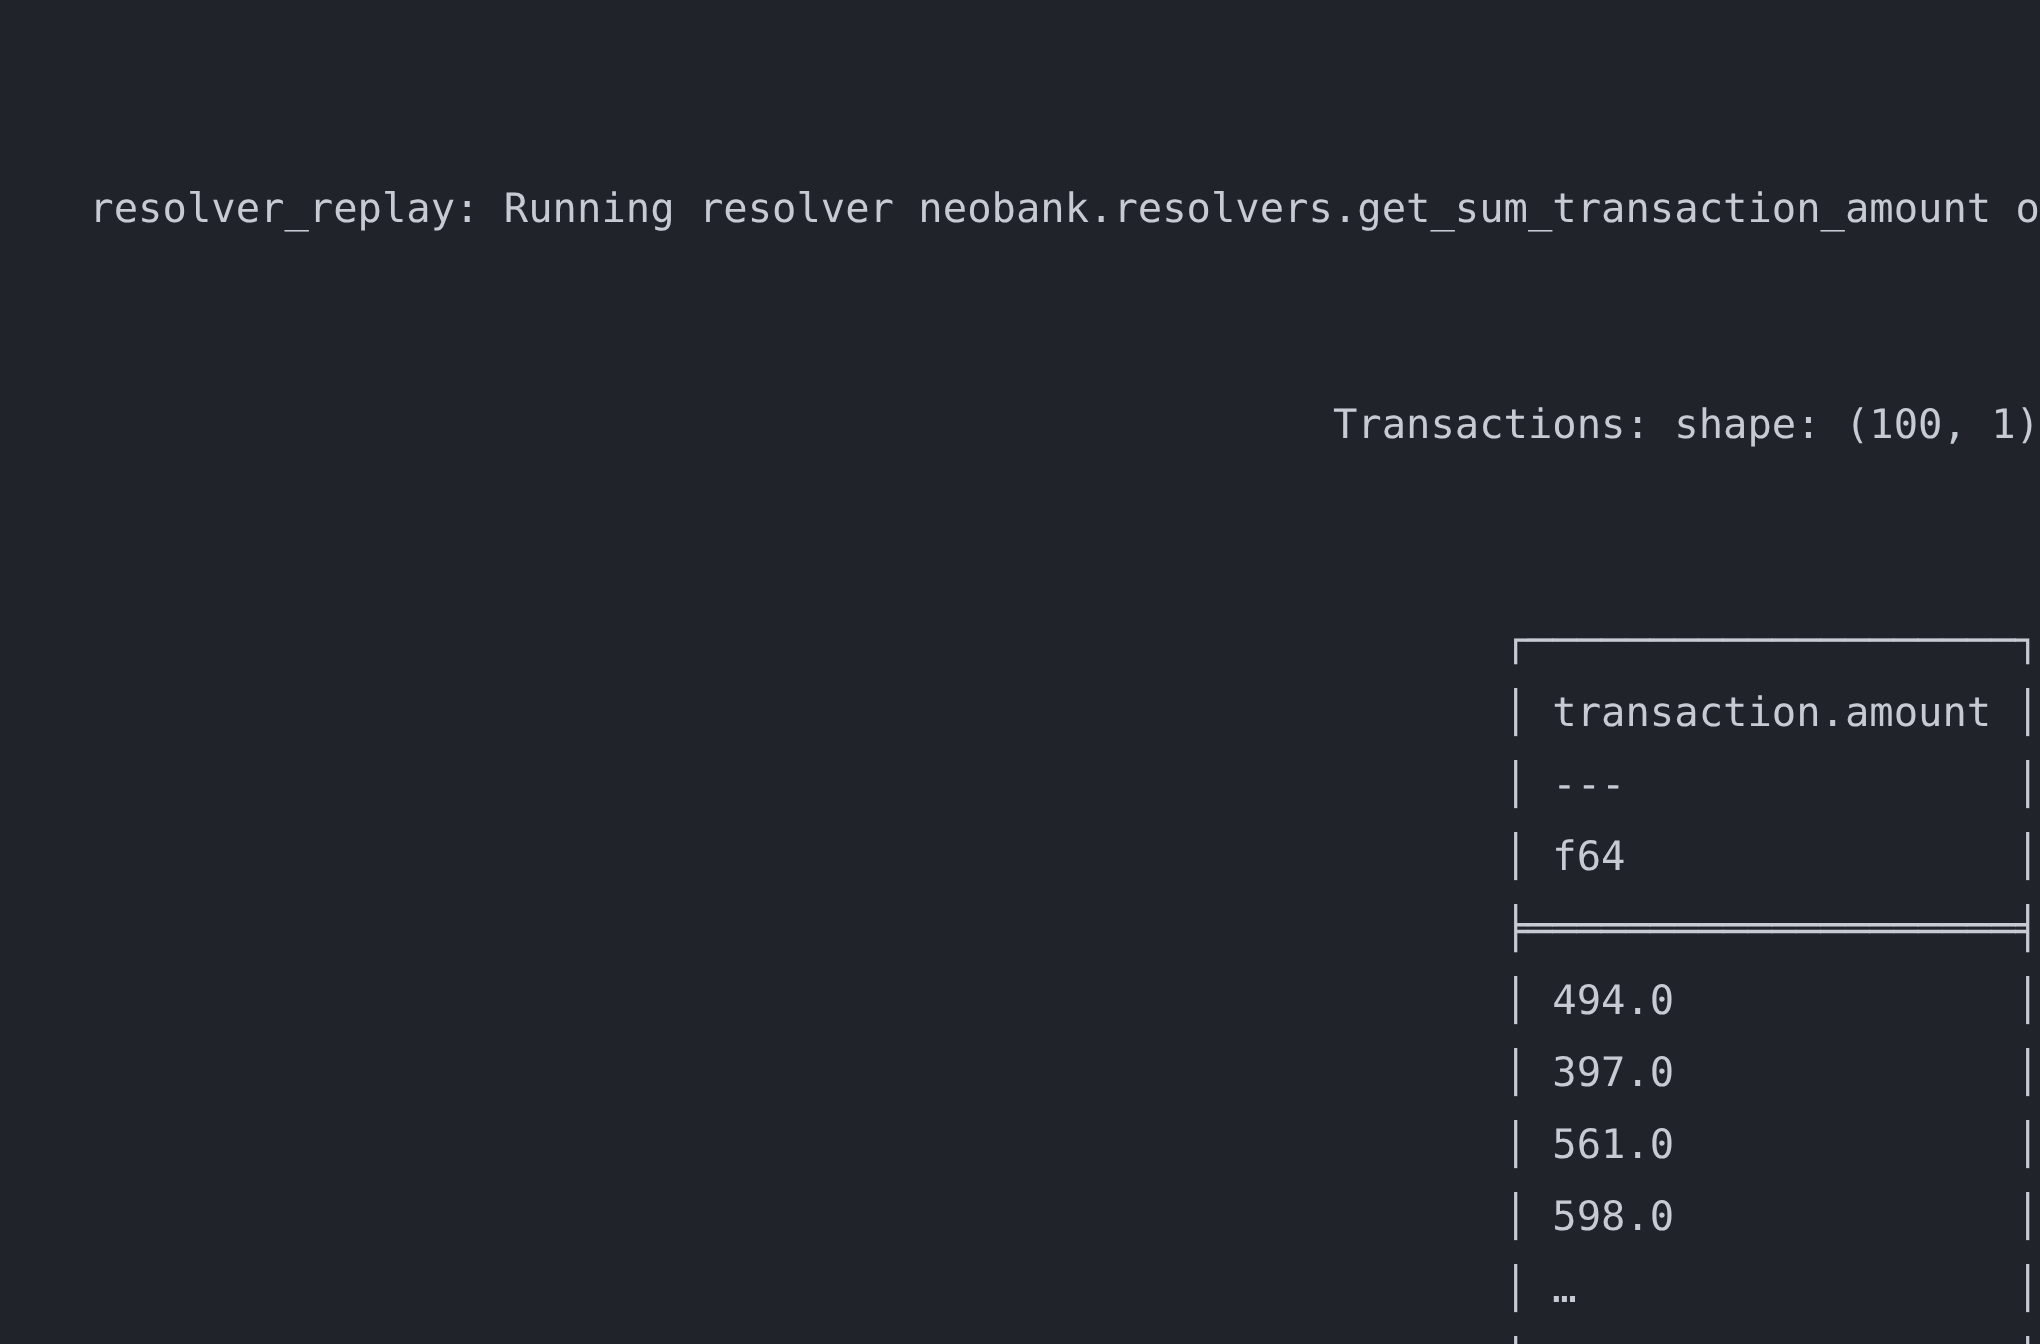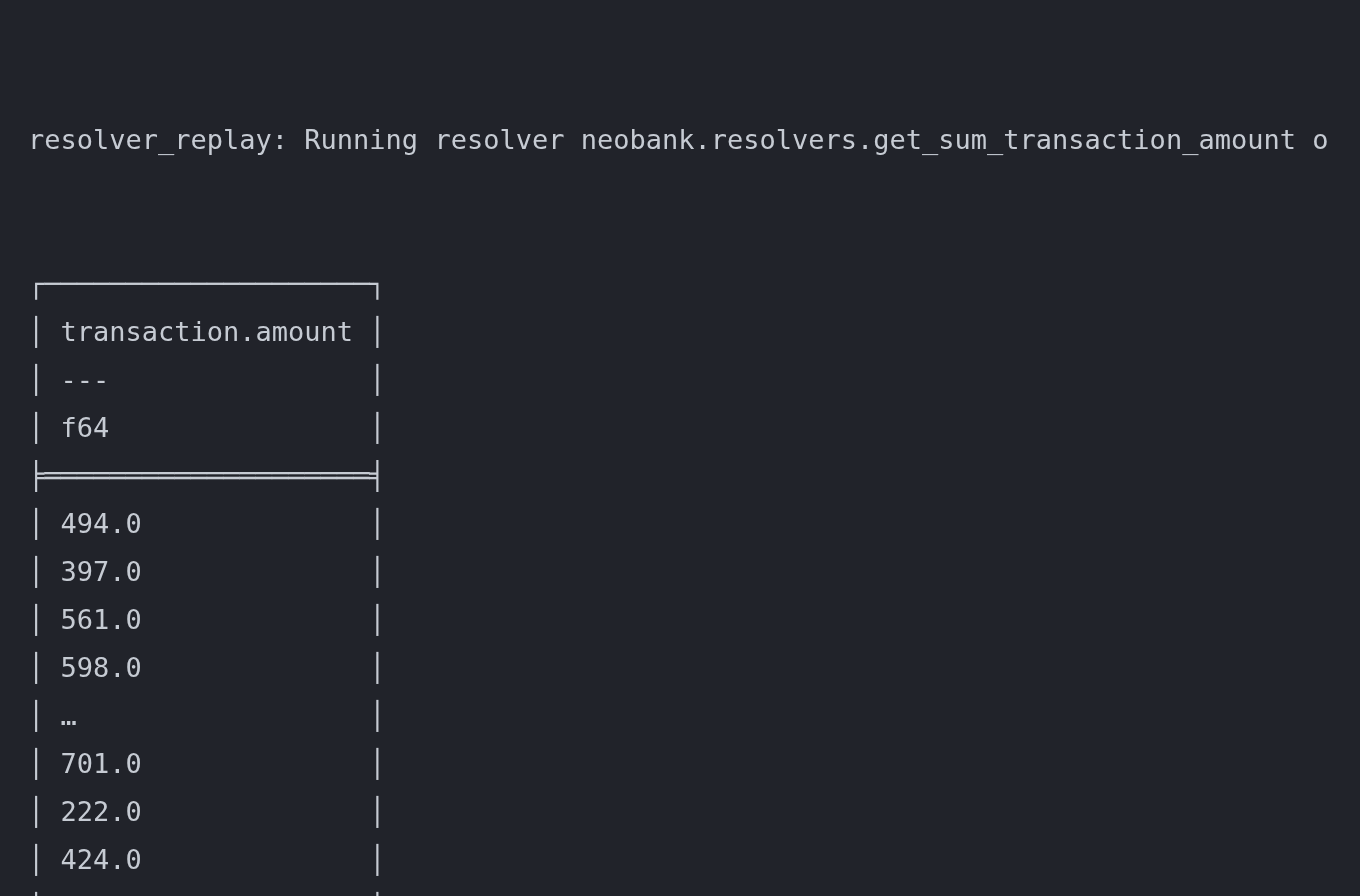--- a/index.html
+++ b/index.html
@@ -22,30 +22,32 @@
     font-family: "DejaVu Sans Mono", "Liberation Mono", monospace;
     font-size: 27px;
     line-height: 48px;
     white-space: pre;
     overflow: hidden;
   }
   .terminal pre {
     margin: 0;
     font: inherit;
     white-space: pre;
+    text-align: right;
   }
   .df-table {
     color: var(--fg, #c6cbd3);
   }
 </style>
 </head>
 <body>
 
 <div class="terminal">
   <pre>resolver_replay: Running resolver neobank.resolvers.get_sum_transaction_amount o</pre>
+  <pre>Transactions: shape: (100, 1)</pre>
   <pre class="df-table">┌────────────────────┐
 │ transaction.amount │
 │ ---                │
 │ f64                │
 ╞════════════════════╡
 │ 494.0              │
 │ 397.0              │
 │ 561.0              │
 │ 598.0              │
 │ …                  │

